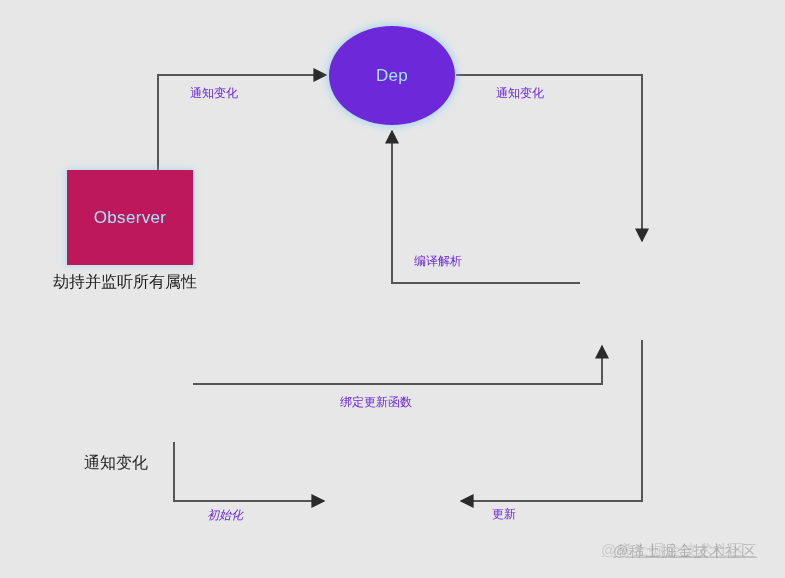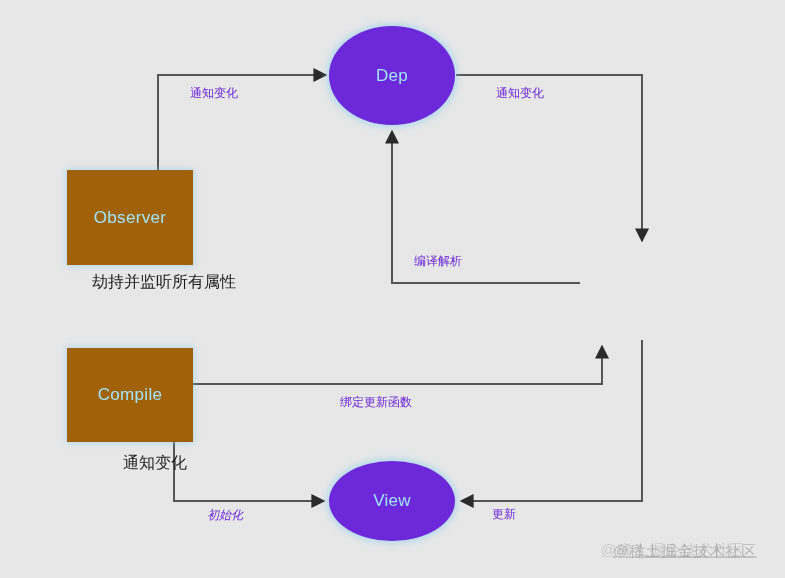--- a/index.html
+++ b/index.html
@@ -28,21 +28,21 @@
     position: absolute;
     display: flex;
     align-items: center;
     justify-content: center;
     color: #9fe6fb;
     font-size: 17px;
     letter-spacing: 0.3px;
     box-sizing: border-box;
   }
   .node.rect {
-    background: #a16207;
+    background: #be185d;
     box-shadow: 0 0 6px 1px rgba(130, 205, 245, 0.55);
     align-items: center;
   }
   .node.ellipse {
     background: #6d28d9;
     border-radius: 50%;
     box-shadow: 0 0 7px 2px rgba(130, 205, 245, 0.6);
   }
   .edge-label {
     position: absolute;
@@ -50,21 +50,20 @@
     font-size: 12px;
     white-space: nowrap;
     line-height: 1.1;
   }
   .node-caption {
     position: absolute;
     color: #1d1d1d;
     font-size: 16px;
     white-space: nowrap;
     line-height: 1.1;
-    margin-left: 39px;
   }
   .watermark {
     position: absolute;
     color: rgba(120, 120, 120, 0.42);
     font-size: 15px;
     white-space: nowrap;
     letter-spacing: 1px;
     text-decoration: underline;
     text-decoration-color: rgba(120, 120, 120, 0.35);
   }
@@ -100,27 +99,21 @@
 
   <div class="node ellipse" style="left:329px; top:26px; width:126px; height:99px;">
     <span>Dep</span>
   </div>
 
   <div class="node rect" style="left:67px; top:170px; width:126px; height:95px;">
     <span>Observer</span>
   </div>
 
 
-  <div class="node rect" style="left:67px; top:348px; width:126px; height:94px;">
-    <span>Compile</span>
-  </div>
 
-  <div class="node ellipse" style="left:329px; top:461px; width:126px; height:80px;">
-    <span>View</span>
-  </div>
 
   <div class="node-caption" style="left:53px; top:273px;">劫持并监听所有属性</div>
 
   <div class="node-caption" style="left:84px; top:454px;">通知变化</div>
 
   <div class="edge-label" style="left:190px; top:87px;">通知变化</div>
 
   <div class="edge-label" style="left:496px; top:87px;">通知变化</div>
 
   <div class="edge-label" style="left:414px; top:255px;">编译解析</div>

